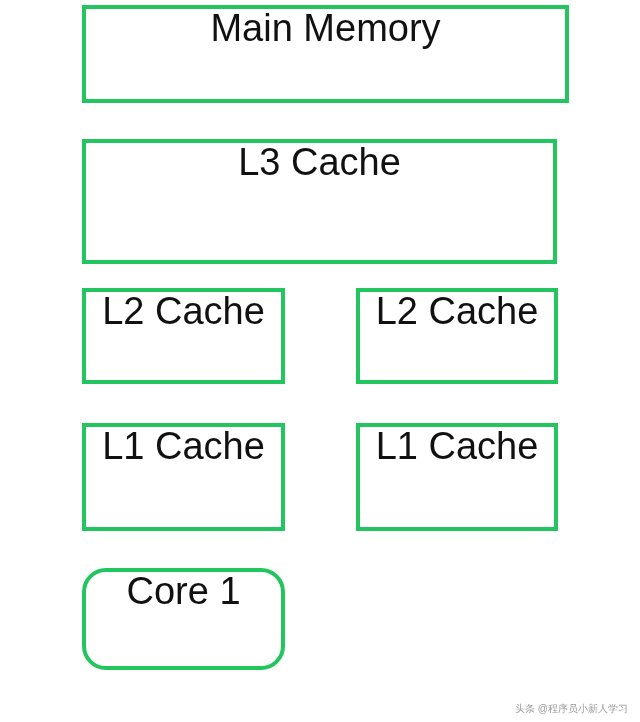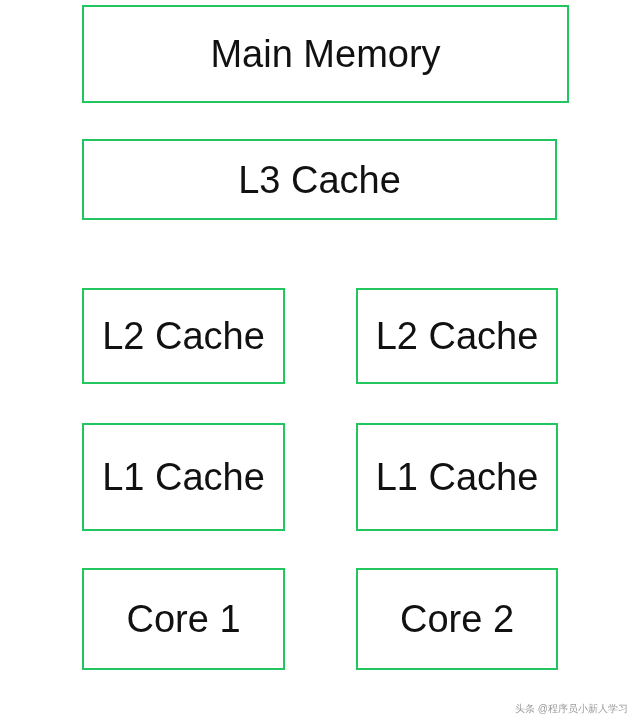--- a/index.html
+++ b/index.html
@@ -16,23 +16,23 @@
     position: relative;
     width: 640px;
     height: 722px;
     background: #ffffff;
     overflow: hidden;
   }
   .node {
     position: absolute;
     box-sizing: border-box;
     background: #ffffff;
-    border: 2px solid #22c55e;
+    border: 4px solid #22c55e;
     display: flex;
-    align-items: center;
+    align-items: flex-start;
     justify-content: center;
   }
   .node-label {
     font-family: "Liberation Sans", sans-serif;
     font-size: 38px;
     line-height: 1;
     color: #111111;
     letter-spacing: 0px;
     white-space: nowrap;
     user-select: none;
@@ -44,30 +44,30 @@
     top: 5px;
     width: 487px;
     height: 98px;
   }
 
   
   #node-l3-cache {
     left: 82px;
     top: 139px;
     width: 475px;
-    height: 81px;
+    height: 125px;
   }
 
   
   .col-left  { left: 82px;  width: 203px; }
   .col-right { left: 356px; width: 202px; }
 
   .row-l2 { top: 288px; height: 96px; }
   .row-l1 { top: 423px; height: 108px; }
-  .row-core { top: 568px; height: 102px; }
+  .row-core { top: 568px; height: 102px; border-radius: 24px; }
 
   
   #watermark {
     position: absolute;
     right: 12px;
     bottom: 8px;
     font-family: "Liberation Sans", sans-serif;
     font-size: 10px;
     line-height: 1;
     color: #9a9a9a;
@@ -98,19 +98,16 @@
   <div class="node row-l1 col-left">
     <span class="node-label">L1 Cache</span>
   </div>
   <div class="node row-l1 col-right">
     <span class="node-label">L1 Cache</span>
   </div>
 
   <div class="node row-core col-left">
     <span class="node-label">Core 1</span>
   </div>
-  <div class="node row-core col-right">
-    <span class="node-label">Core 2</span>
-  </div>
 
   <div id="watermark">头条 @程序员小新人学习</div>
 
 </div>
 
 </body></html>

